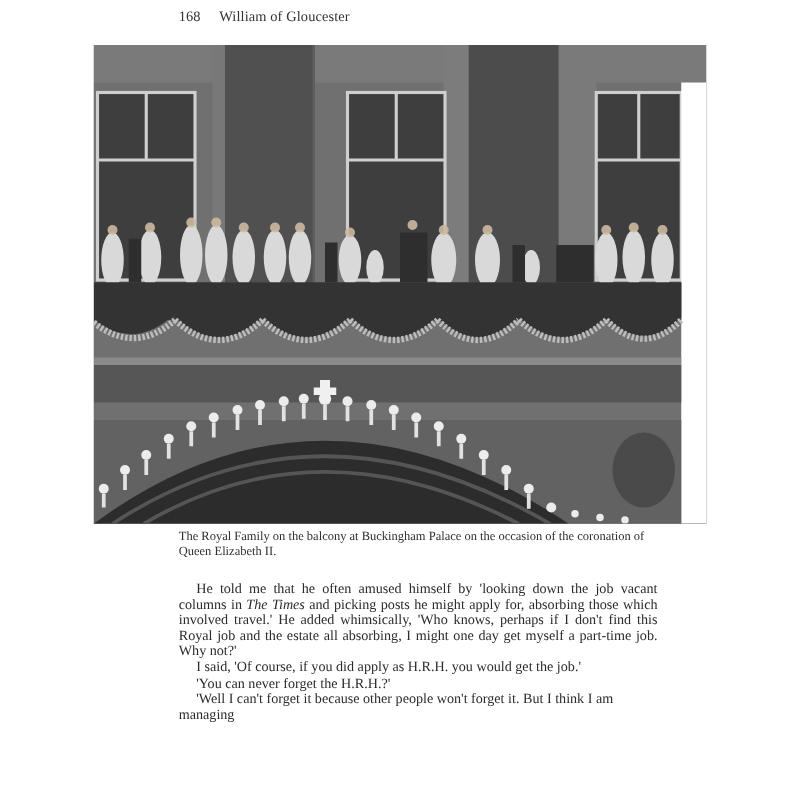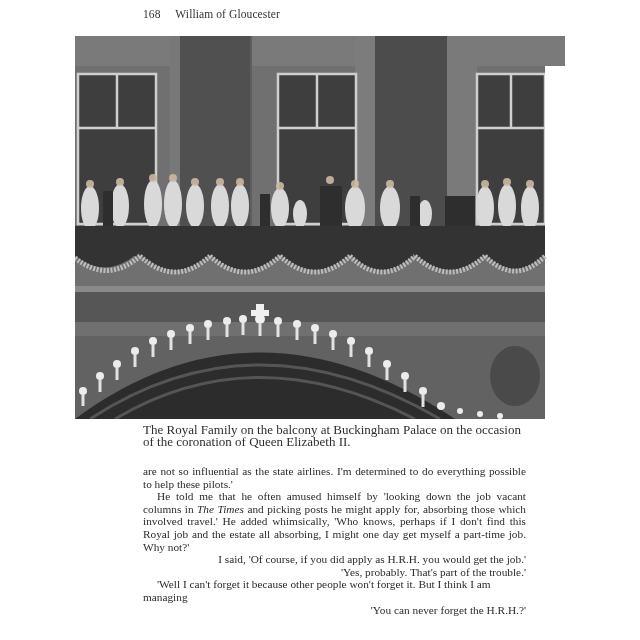--- a/index.html
+++ b/index.html
@@ -3,26 +3,26 @@
 <meta charset="utf-8">
 <style>
   html, body { margin:0; padding:0; }
   body { width:640px; height:640px; background:#ffffff; position:relative; overflow:hidden;
          font-family:"Liberation Serif","DejaVu Serif",serif; color:#2a2a2a; }
   .header { position:absolute; left:143px; top:8px; font-size:11.5px; color:#333; letter-spacing:0.1px;text-align:center; }
   .header .pnum { margin-right:12px; }
   .photo { position:absolute; left:75px; top:36px; width:490px; height:383px; overflow:hidden;
            background:#6e6e6e; }
   .photo svg { display:block; }
-  .caption { position:absolute; left:143px; top:424px; width:390px; font-size:13px; line-height:11.5px; color:#2e2e2e; }
+  .caption { position:absolute; left:143px; top:424px; width:390px; font-size:10px; line-height:11.5px; color:#2e2e2e; }
   .body-text { position:absolute; left:143px; top:465px; width:383px; font-size:11.3px; line-height:12.6px; color:#2b2b2b; }
   .body-text p { margin:0; text-align:justify; }
   .body-text p.indent { text-indent:14px; }
   .body-text p.last { text-align:left; }
-  .body-text p.noj { text-align:right; }
+  .body-text p.noj { text-align:left; }
   em { }
 </style>
 </head>
 <body>
 
 <div class="header">
   <span class="pnum">168</span>
   <span>William of Gloucester</span>
 </div>
 
@@ -173,19 +173,17 @@
       <line x1="330" y1="344" x2="330" y2="356"></line>
         <line x1="348" y1="359" x2="348" y2="371"></line>
     </g>
     <path d="M181 268 h8 v6 h5 v6 h-5 v6 h-8 v-6 h-5 v-6 h5 z" fill="#f0f0f0"></path>
   </svg>
 </div>
 
 <div class="caption">The Royal Family on the balcony at Buckingham Palace on the occasion of the coronation of Queen Elizabeth II.</div>
 
 <div class="body-text">
-  <p>are not so influential as the state airlines. I'm determined to do everything possible to help these pilots.'</p>
   <p class="indent"><span>He told me that he often amused himself by 'looking down the job vacant columns in </span><em>The Times</em><span> and picking posts he might apply for, absorbing those which involved travel.' He added whimsically, 'Who knows, perhaps if I don't find this Royal job and the estate all absorbing, I might one day get myself a part-time job. Why not?'</span></p>
   <p class="indent noj">I said, 'Of course, if you did apply as H.R.H. you would get the job.'</p>
-  <p class="indent noj">'Yes, probably. That's part of the trouble.'</p>
+  <p class="indent noj">'You can never forget the H.R.H.?'</p>
   <p class="indent last">'Well I can't forget it because other people won't forget it. But I think I am managing</p>
-  <p class="indent noj">'You can never forget the H.R.H.?'</p>
 </div>
 
 </body></html>

